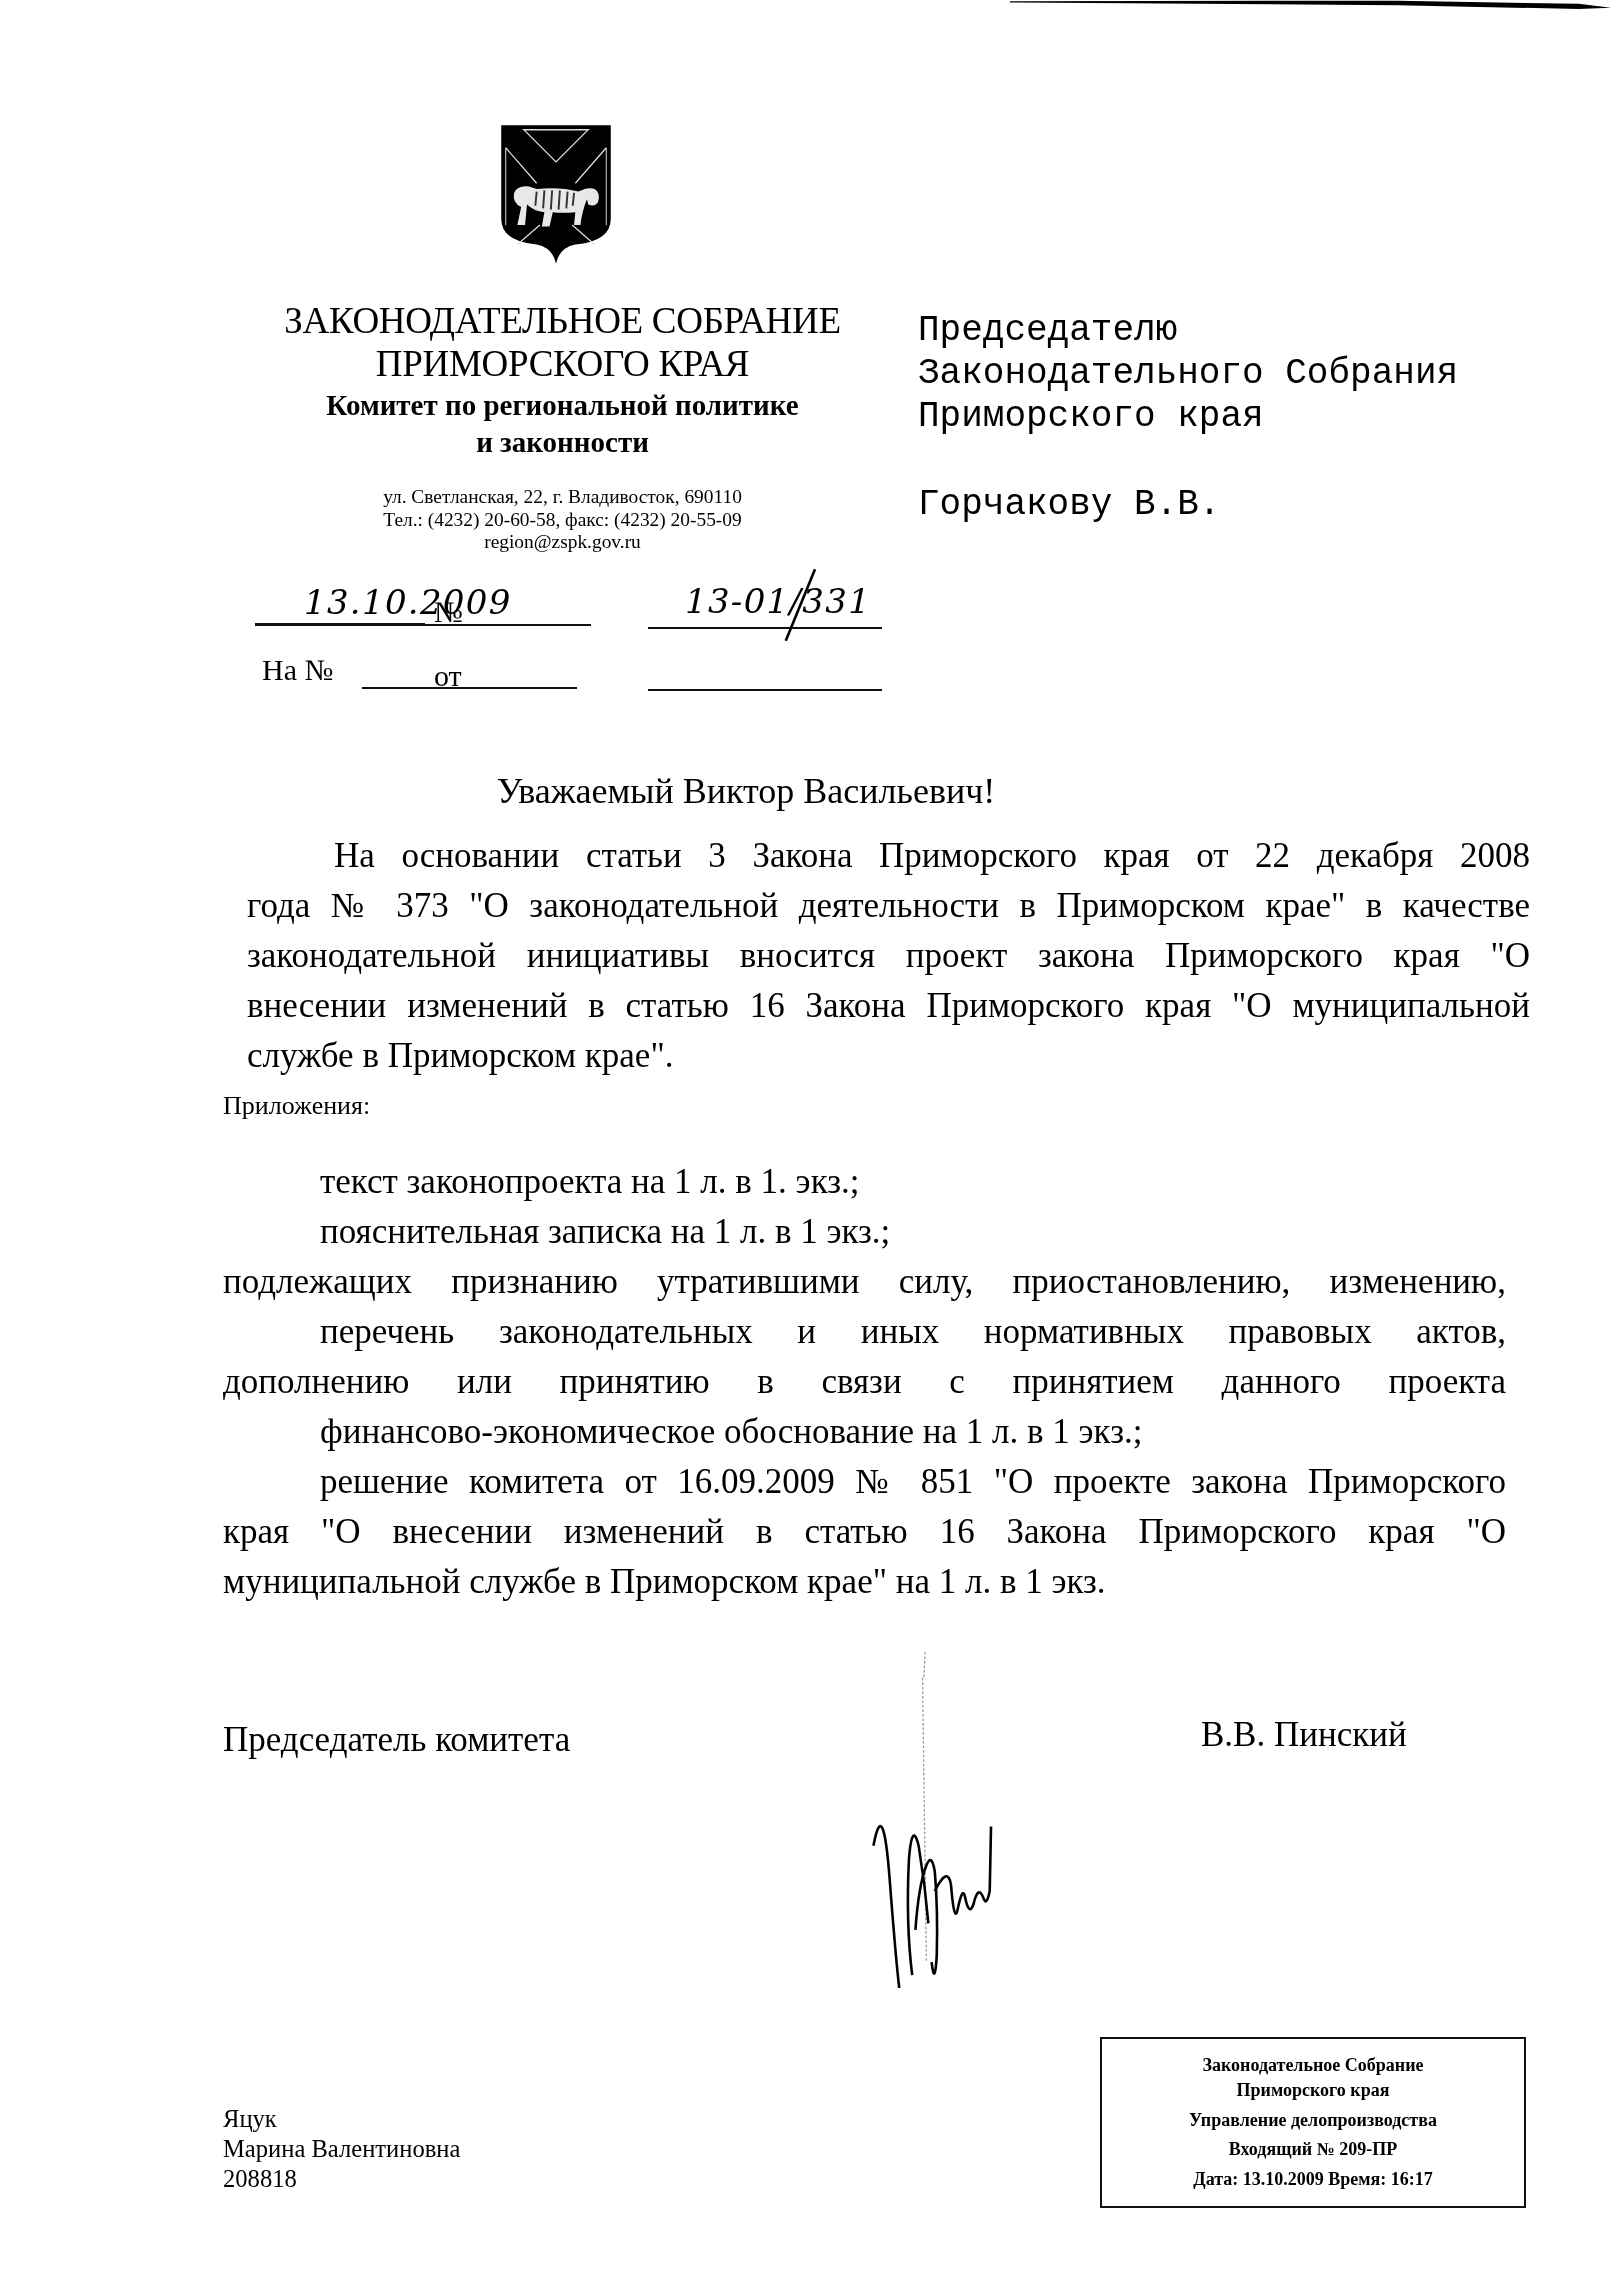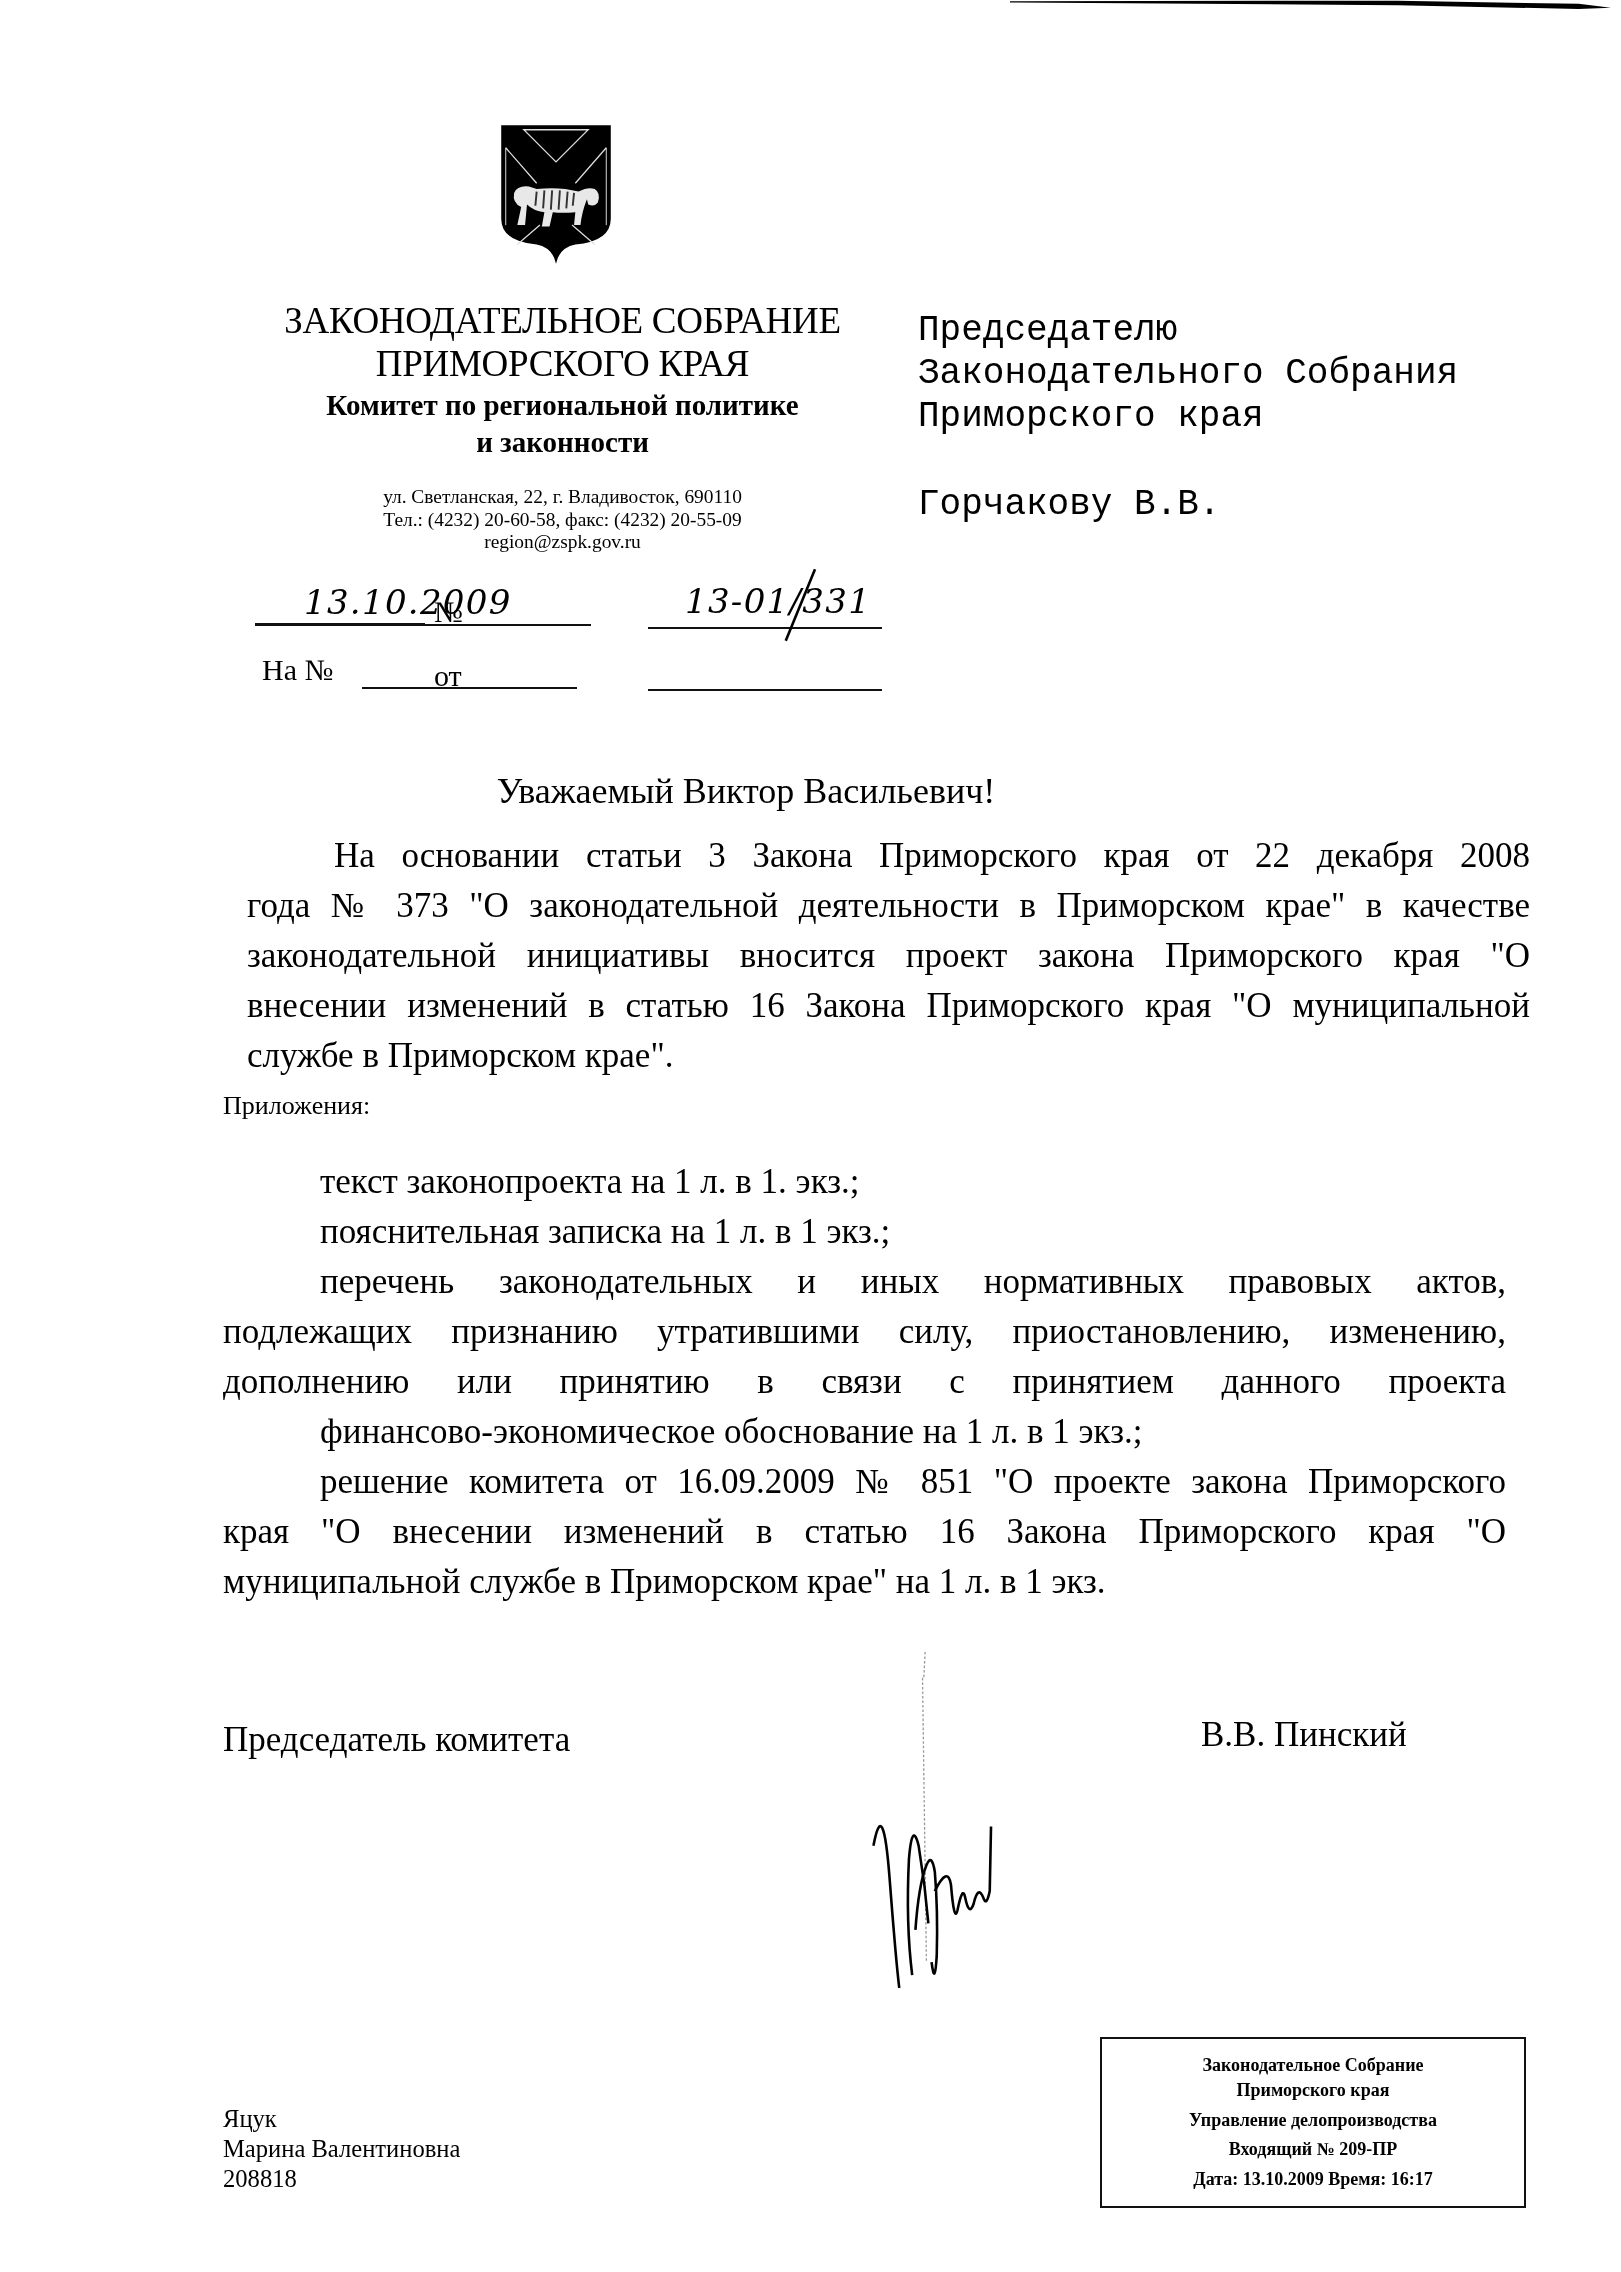--- a/index.html
+++ b/index.html
@@ -163,22 +163,22 @@
   <span class="line">года № 373 "О законодательной деятельности в Приморском крае" в качестве</span>
   <span class="line">законодательной инициативы вносится проект закона Приморского края "О</span>
   <span class="line">внесении изменений в статью 16 Закона Приморского края "О муниципальной</span>
   <span class="line last">службе в Приморском крае".</span>
 </div>
 
 <div class="abs attach-title">Приложения:</div>
 <div class="abs attach">
   <span class="line ind last">текст законопроекта на 1 л. в 1. экз.;</span>
   <span class="line ind last">пояснительная записка на 1 л. в 1 экз.;</span>
+  <span class="line">подлежащих признанию утратившими силу, приостановлению, изменению,</span>
   <span class="line ind">перечень законодательных и иных нормативных правовых актов,</span>
-  <span class="line">подлежащих признанию утратившими силу, приостановлению, изменению,</span>
   <span class="line">дополнению или принятию в связи с принятием данного проекта</span>
   <span class="line ind last">финансово-экономическое обоснование  на 1 л. в 1 экз.;</span>
   <span class="line ind">решение комитета от 16.09.2009 № 851 "О проекте закона Приморского</span>
   <span class="line">края "О внесении изменений в статью 16 Закона Приморского края "О</span>
   <span class="line last">муниципальной службе в Приморском крае" на 1 л. в 1 экз.</span>
 </div>
 
 <div class="abs sign-role">Председатель комитета</div>
 <svg class="abs signature" viewBox="0 0 360 520">
   <path d="M150 0 L148 40 M146 40 L152 480" stroke="#999" stroke-width="2" fill="none" stroke-dasharray="4 3"></path>

